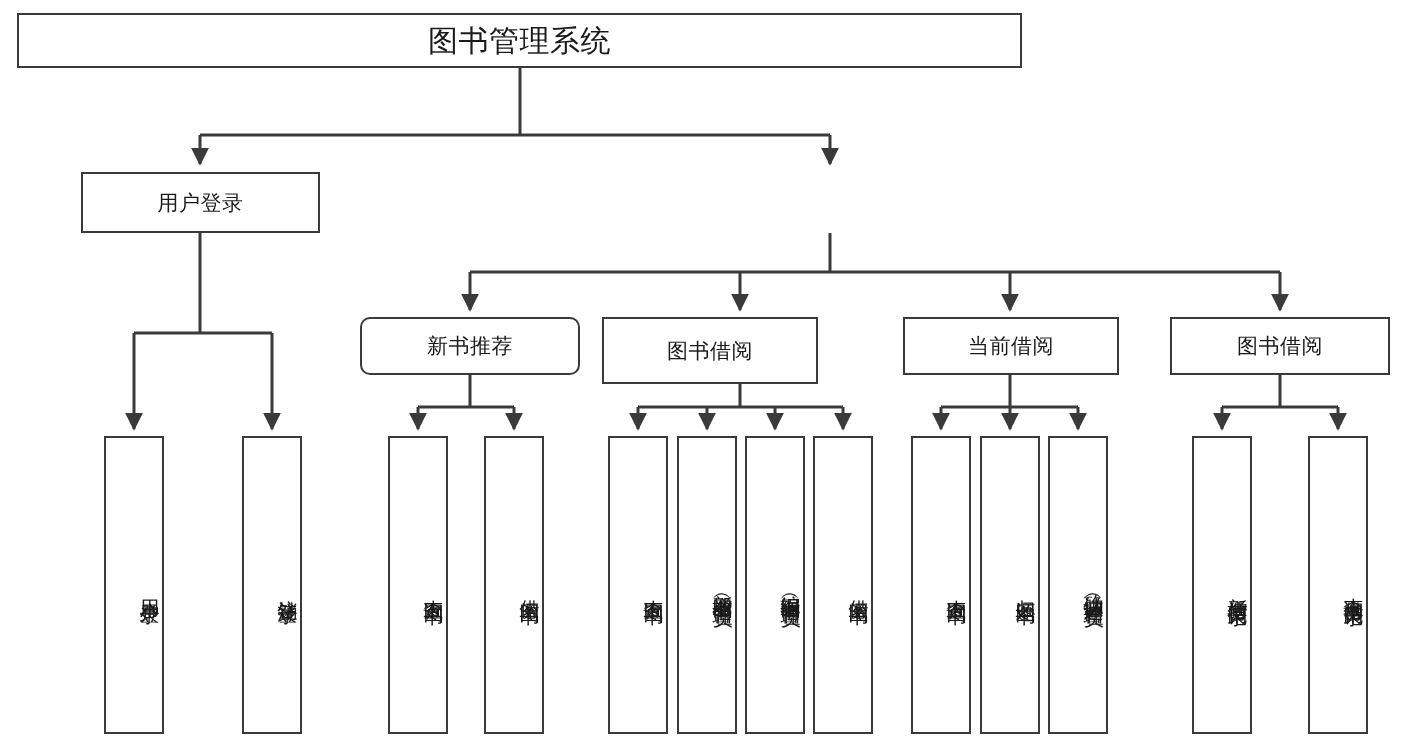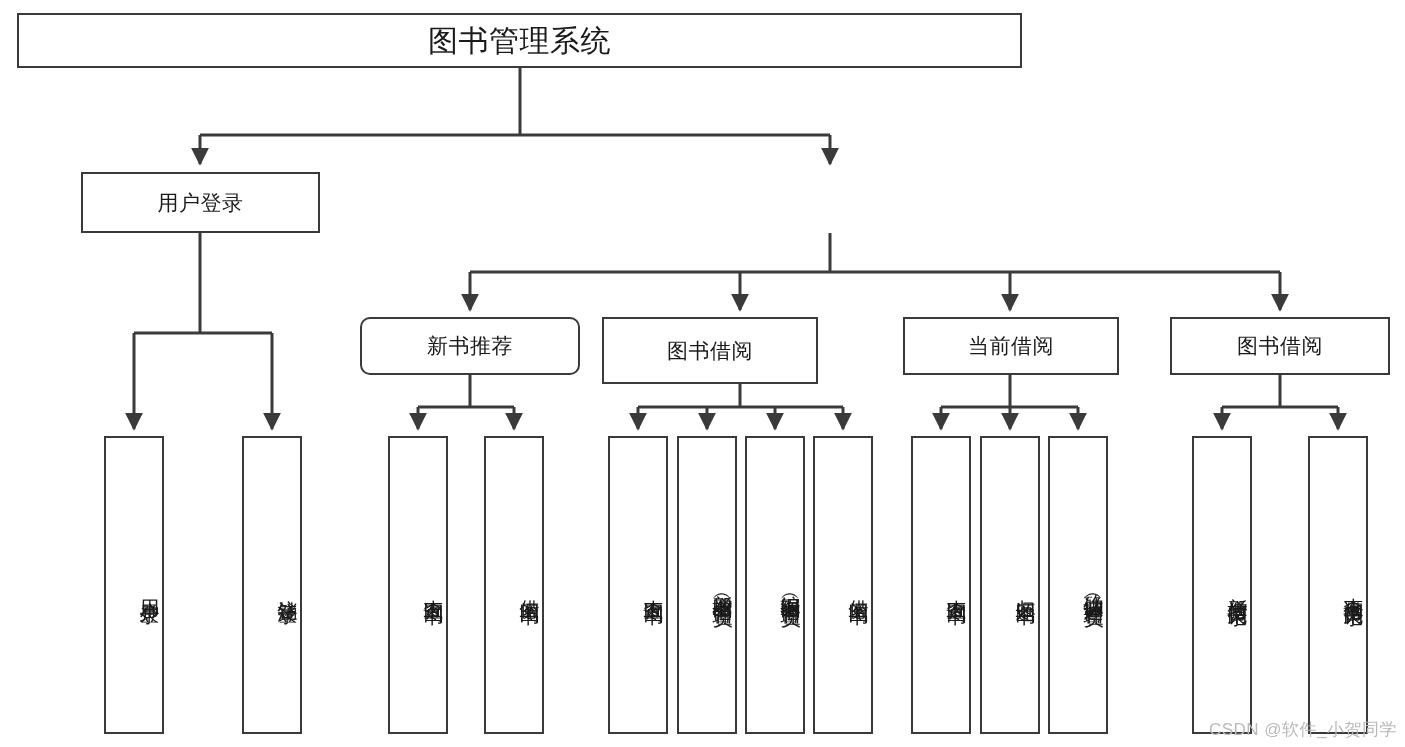--- a/index.html
+++ b/index.html
@@ -138,15 +138,14 @@
   <div class="node vert" style="left:745px; top:436px; width:60px; height:298px;">编辑图书（管理员）</div>
   <div class="node vert" style="left:813px; top:436px; width:60px; height:298px;">借阅图书</div>
 
   <div class="node vert" style="left:911px; top:436px; width:60px; height:298px;">查询图书</div>
   <div class="node vert" style="left:980px; top:436px; width:60px; height:298px;">归还图书</div>
   <div class="node vert" style="left:1048px; top:436px; width:60px; height:298px;">确认归还（管理员）</div>
 
   <div class="node vert" style="left:1192px; top:436px; width:60px; height:298px;">新增借阅记录</div>
   <div class="node vert" style="left:1308px; top:436px; width:60px; height:298px;">查询借阅记录</div>
 
-  <div class="watermark">CSDN @软件_小贺同学</div>
 
 </div>
 
 </body></html>

